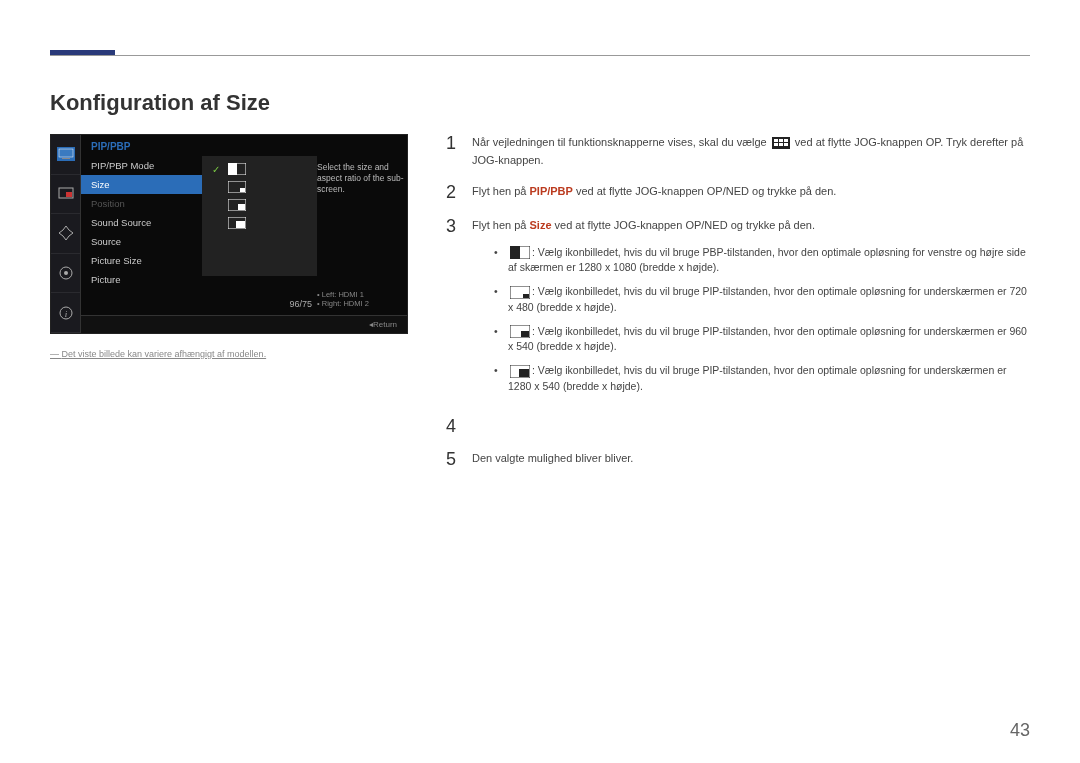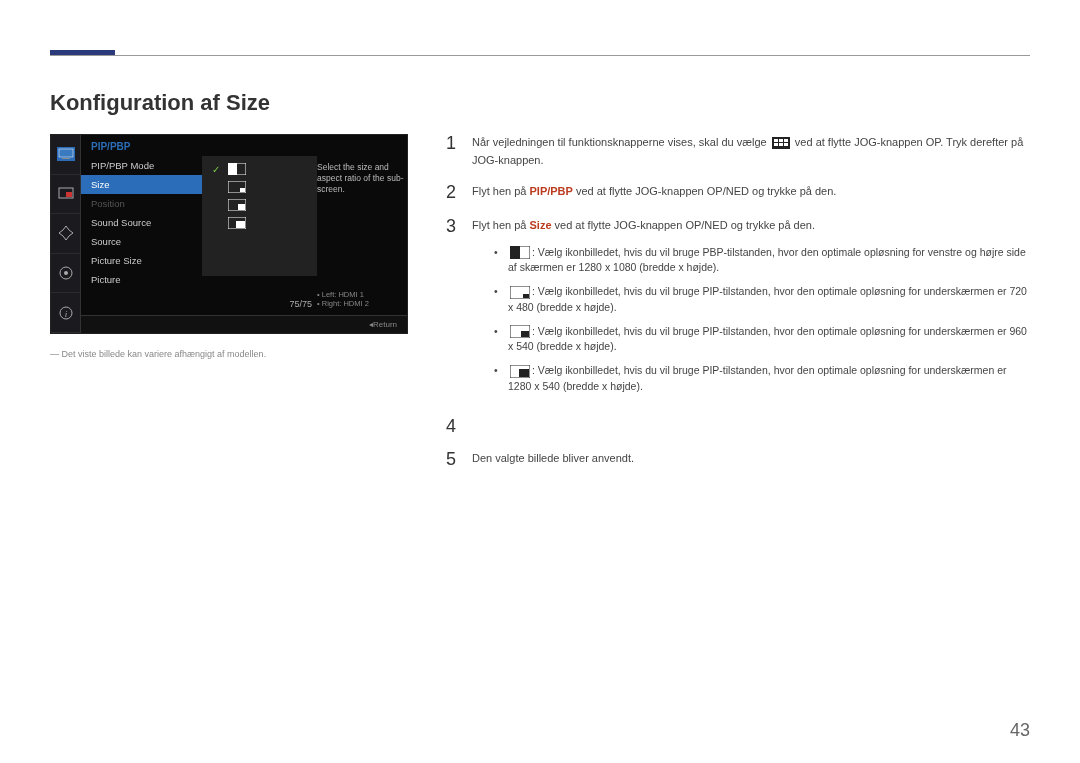--- a/index.html
+++ b/index.html
@@ -128,20 +128,21 @@
     right:95px;
     bottom:24px;
     font-size:9px;
     color:#aaa;
   }
   .caption {
     font-size: 9px;
     color: #888;
     margin-top: 14px;
     line-height:1.4;
+    text-decoration:underline;
   }
   .caption::before { content:"― "; }
 
   .intro { margin-bottom: 14px; }
   .step { display:flex; gap:12px; margin-bottom: 14px; align-items:flex-start; }
   .step-num { font-size:18px; font-weight:400; color:#333; width:14px; flex-shrink:0; line-height:1.1; }
   .step-body { flex:1; font-size:11px; line-height:1.6; }
   .bullets { margin-top:10px; padding-left: 22px; }
   .bullet { display:flex; gap:8px; margin-bottom:8px; font-size:10.5px; line-height:1.5; }
   .bullet-dot { width:6px; flex-shrink:0; }
@@ -247,21 +248,21 @@
               </div>
           </div>
           <div class="osd-help">
             <div>Select the size and aspect ratio of the sub-screen.</div>
             <div class="osd-help-bottom">
               <div>• <span>Left: HDMI 1</span></div>
               <div>• <span>Right: HDMI 2</span></div>
             </div>
           </div>
         </div>
-        <div class="osd-contrast-val">75/75</div>
+        <div class="osd-contrast-val">96/75</div>
         <div class="osd-footer">◂ <span>Return</span></div>
       </div>
     </div>
     <div class="caption">Det viste billede kan variere afhængigt af modellen.</div>
   </div>
 
   <div class="right-col">
 
     <div class="step">
       <div class="step-num">1</div>
@@ -322,18 +323,18 @@
         </div>
       </div>
     </div>
 
     <div class="step">
       <div class="step-num">4</div>
     </div>
 
     <div class="step">
       <div class="step-num">5</div>
-      <div class="step-body">Den valgte billede bliver anvendt.</div>
+      <div class="step-body">Den valgte mulighed bliver bliver.</div>
     </div>
   </div>
 </div>
 
 <div class="page-num">43</div>
 
 </body></html>

